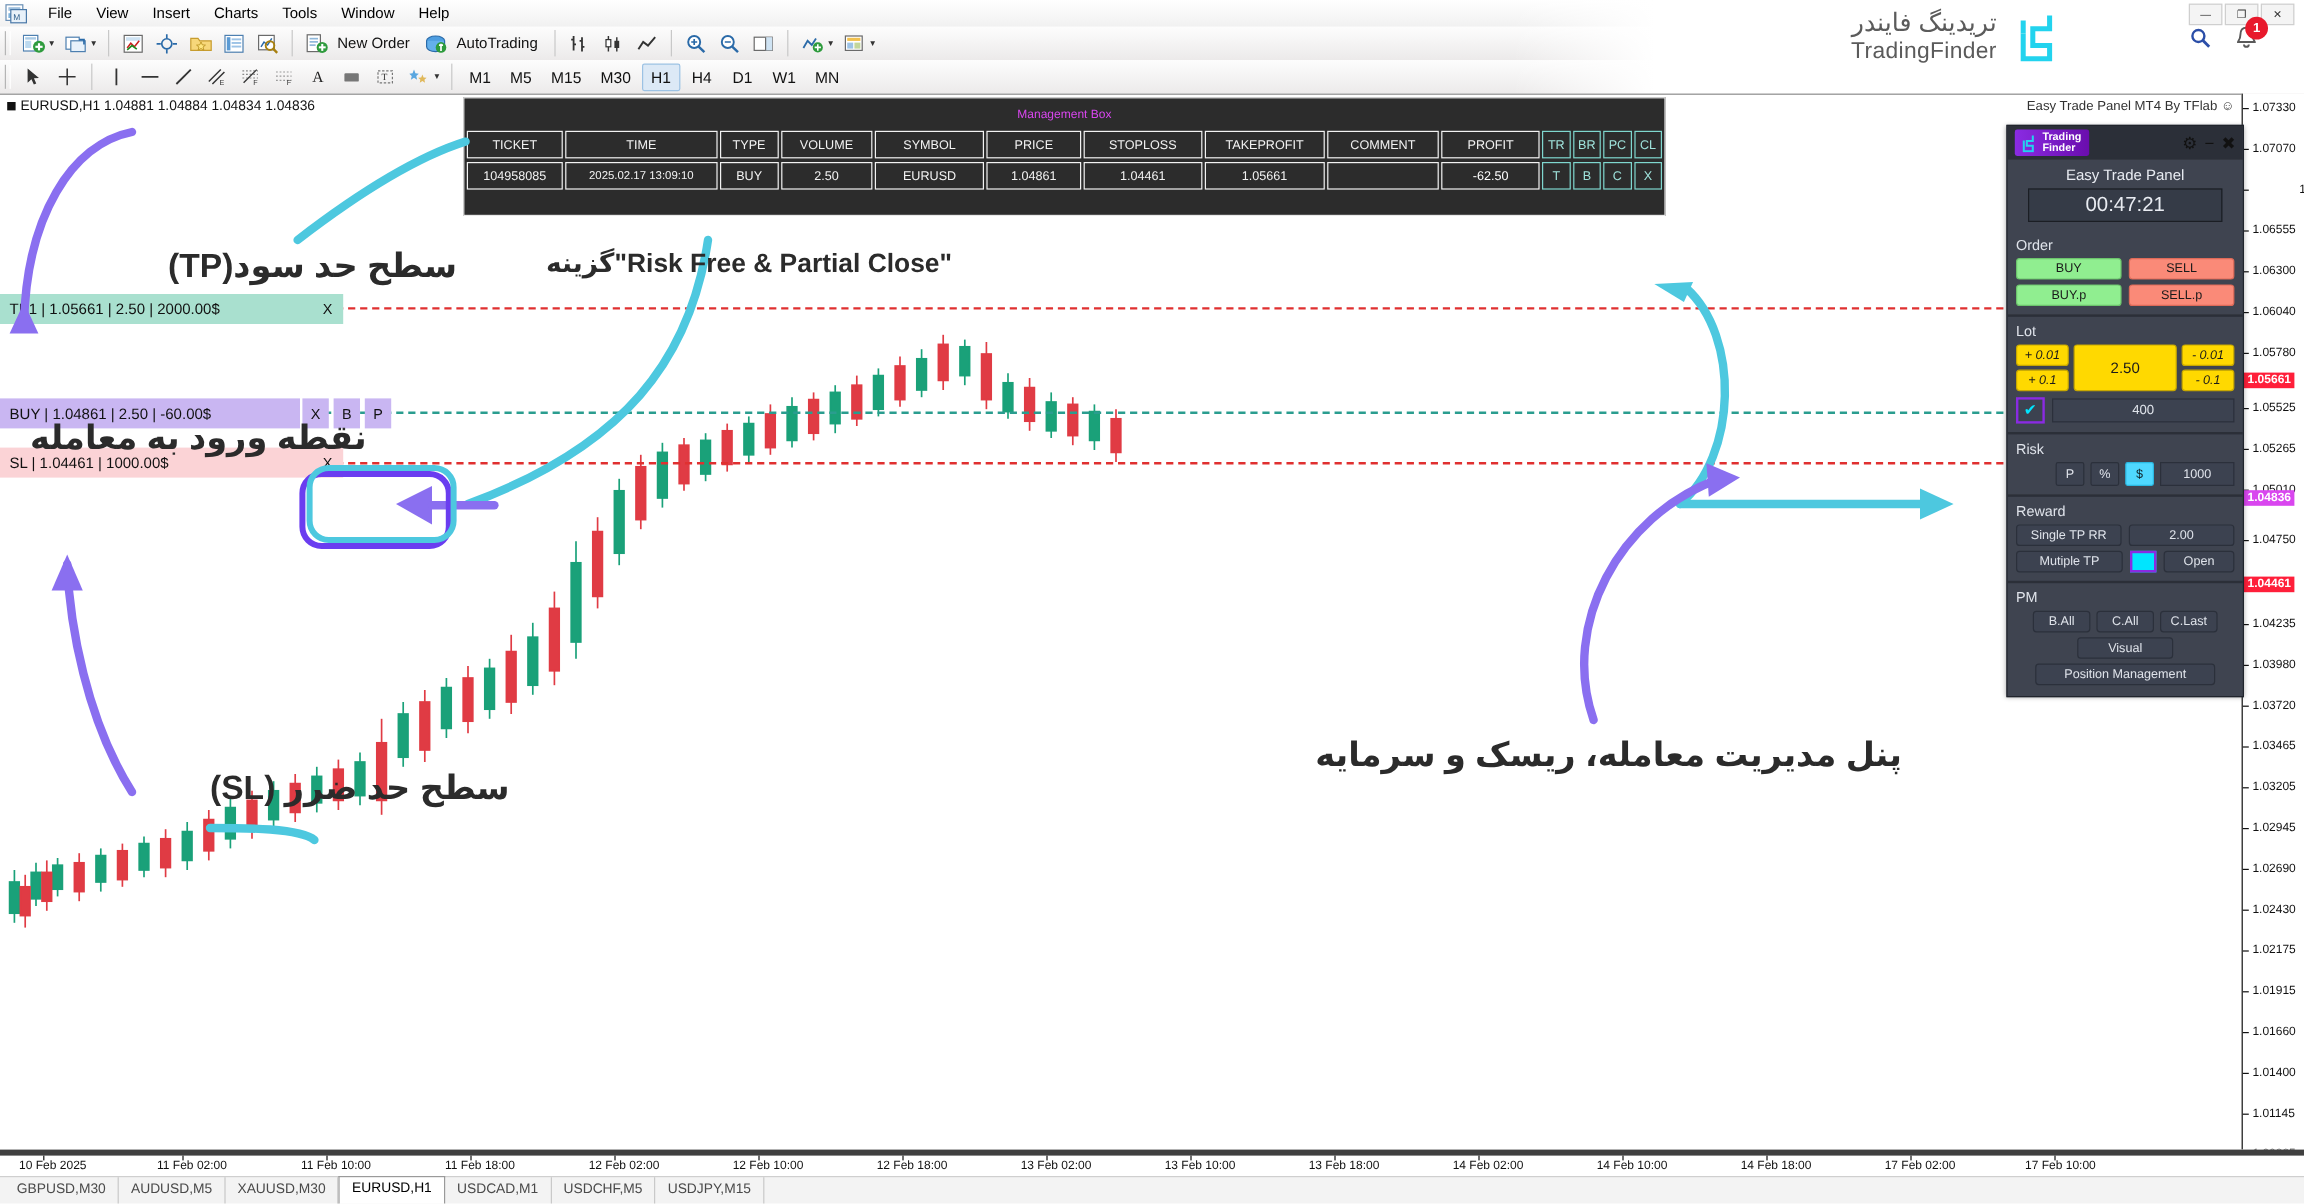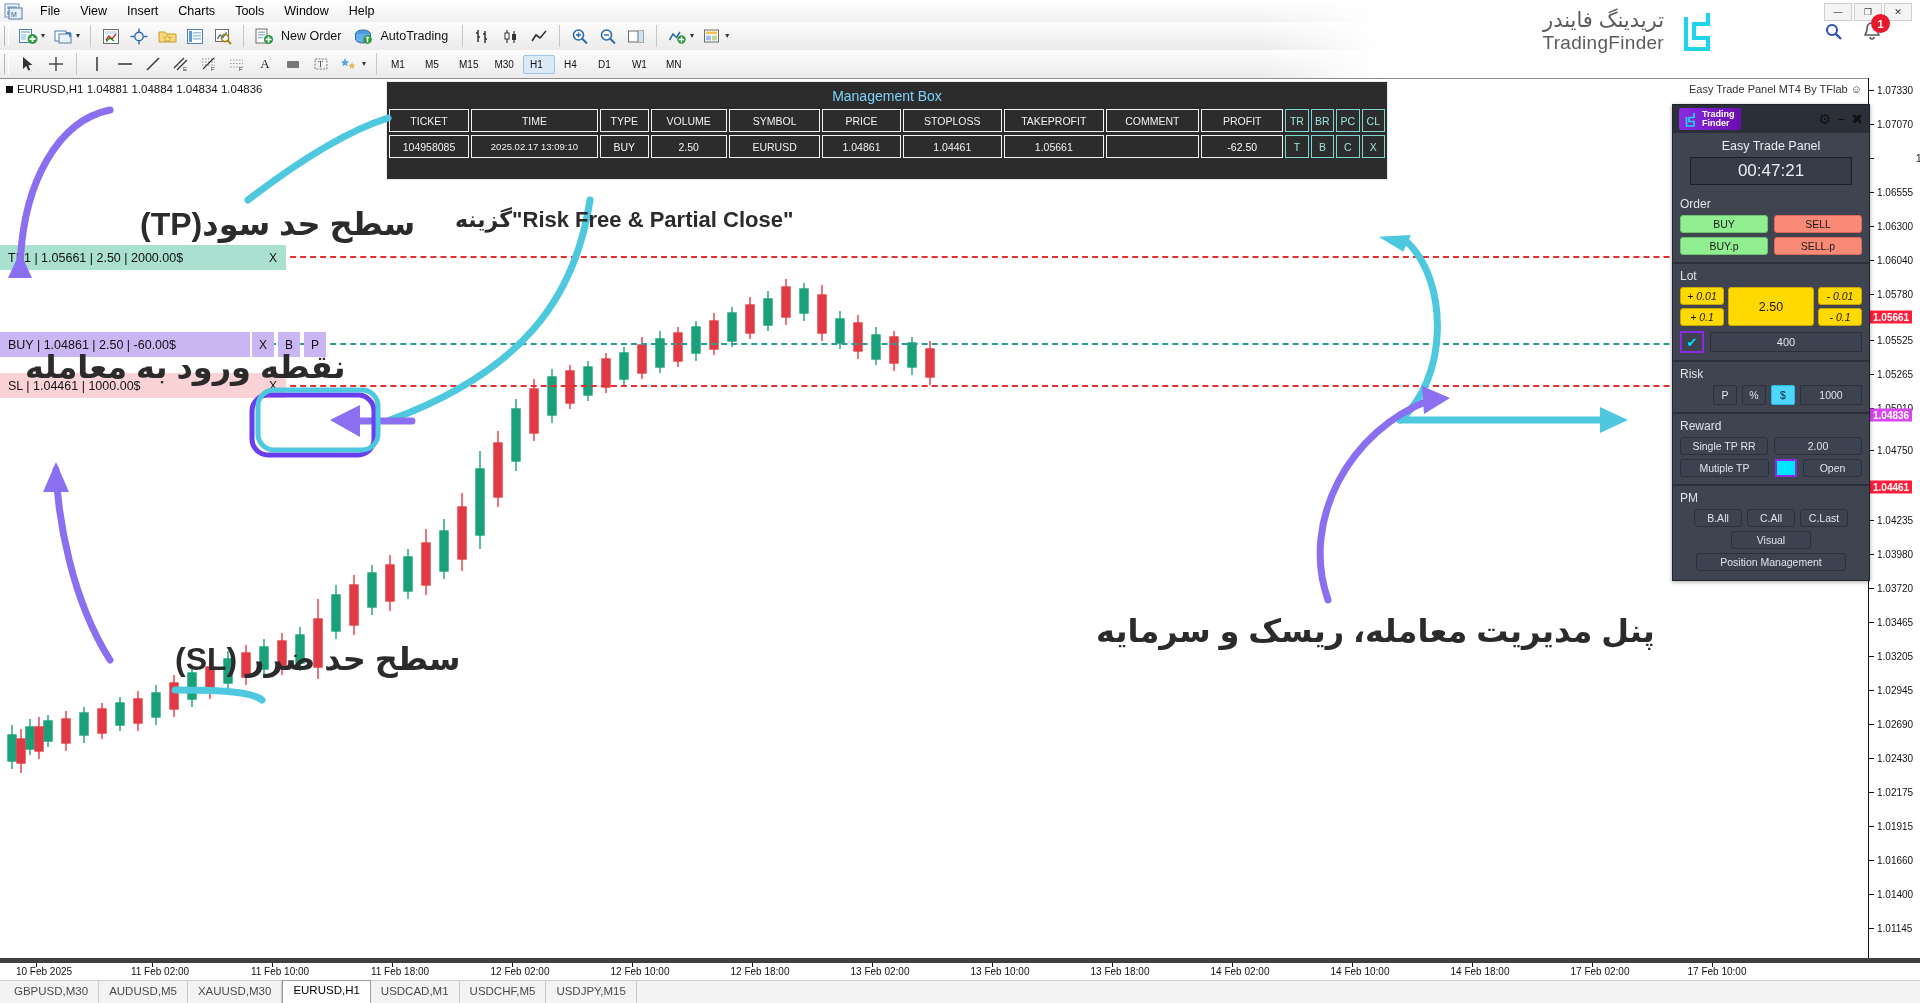--- a/index.html
+++ b/index.html
@@ -41,22 +41,22 @@
   .tb-grp{display:flex;align-items:center;}
 
   
   #toolbar2{
     position:absolute;left:0;top:50px;width:1920px;height:28px;
     background:linear-gradient(#fdfdfd,#eceaea);
     border-bottom:1px solid #cfcfcf;
     display:flex;align-items:center;padding-left:2px;
   }
   .tf-btn{
-    font-size:10px;color:#111;padding:3px 6px;margin:0 1px;border:1px solid transparent;
-    border-radius:2px;min-width:18px;text-align:left;
+    font-size:13px;color:#111;padding:3px 6px;margin:0 1px;border:1px solid transparent;
+    border-radius:2px;min-width:18px;text-align:center;
   }
 
   
   #brandstrip{
     position:absolute;right:0;top:0;width:660px;height:78px;
     background:linear-gradient(90deg,rgba(255,255,255,0) 0%,#ffffff 18%,#ffffff 100%);
     pointer-events:none;
   }
   #brandwrap{
     position:absolute;right:196px;top:8px;display:flex;align-items:center;gap:14px;
@@ -108,21 +108,21 @@
   .tlabel{position:absolute;top:3px;font-size:10px;color:#111;white-space:nowrap;transform:translateX(-50%);}
   .ttick{position:absolute;top:0;width:1px;height:4px;background:#111;}
 
   
   #mgmtbox{
     position:absolute;left:386px;top:81px;width:1000px;height:97px;
     background:#2c2c2c;border:1px solid #e9e9e9;z-index:30;
   }
   #mgmttitle{
     height:27px;display:flex;align-items:center;justify-content:center;
-    color:#7dd3fc;font-size:14px;text-align:right;
+    color:#d946ef;font-size:10px;text-align:right;
   }
   #mgmthead,#mgmtrow{display:flex;padding:0 2px;gap:2px;}
   .mcell{
     background:#2c2c2c;border:1px solid #f2f2f2;color:#f2f2f2;
     font-size:10.5px;height:23px;display:flex;align-items:center;justify-content:center;
     box-sizing:border-box;
   }
   .mcell.sm{border-color:#7fd7cf;color:#9fe3dc;}
   #mgmtrow .mcell{margin-top:3px;}
   .mbtn{width:24px;}
@@ -195,21 +195,21 @@
   #colorswatch{width:22px;height:18px;background:#00e5ff;border:2px solid #8a2be2;box-sizing:border-box;}
   #pm-row1{display:flex;gap:5px;justify-content:center;margin-bottom:4px;}
   #pm-row1>*{width:48px;}
   #pm-visual{width:80px;margin:0 auto 4px auto;}
   #pm-pos{width:150px;margin:0 auto;}
 
   
   .anno{
     position:absolute;color:#2b2b2b;font-weight:bold;z-index:50;white-space:nowrap;
   }
-  .anno-fa{direction:rtl;font-size:32px;}
+  .anno-fa{direction:rtl;font-size:28px;}
   .anno-en{font-size:22px;}
   svg.overlay{position:absolute;left:0;top:0;width:1920px;height:1003px;z-index:45;pointer-events:none;}
 
   
   #tabbar{
     position:absolute;left:0;top:980px;width:1920px;height:23px;
     background:#f3f3f3;border-top:1px solid #cfcfcf;display:flex;align-items:flex-end;
     padding-left:4px;
   }
   .ctab{

